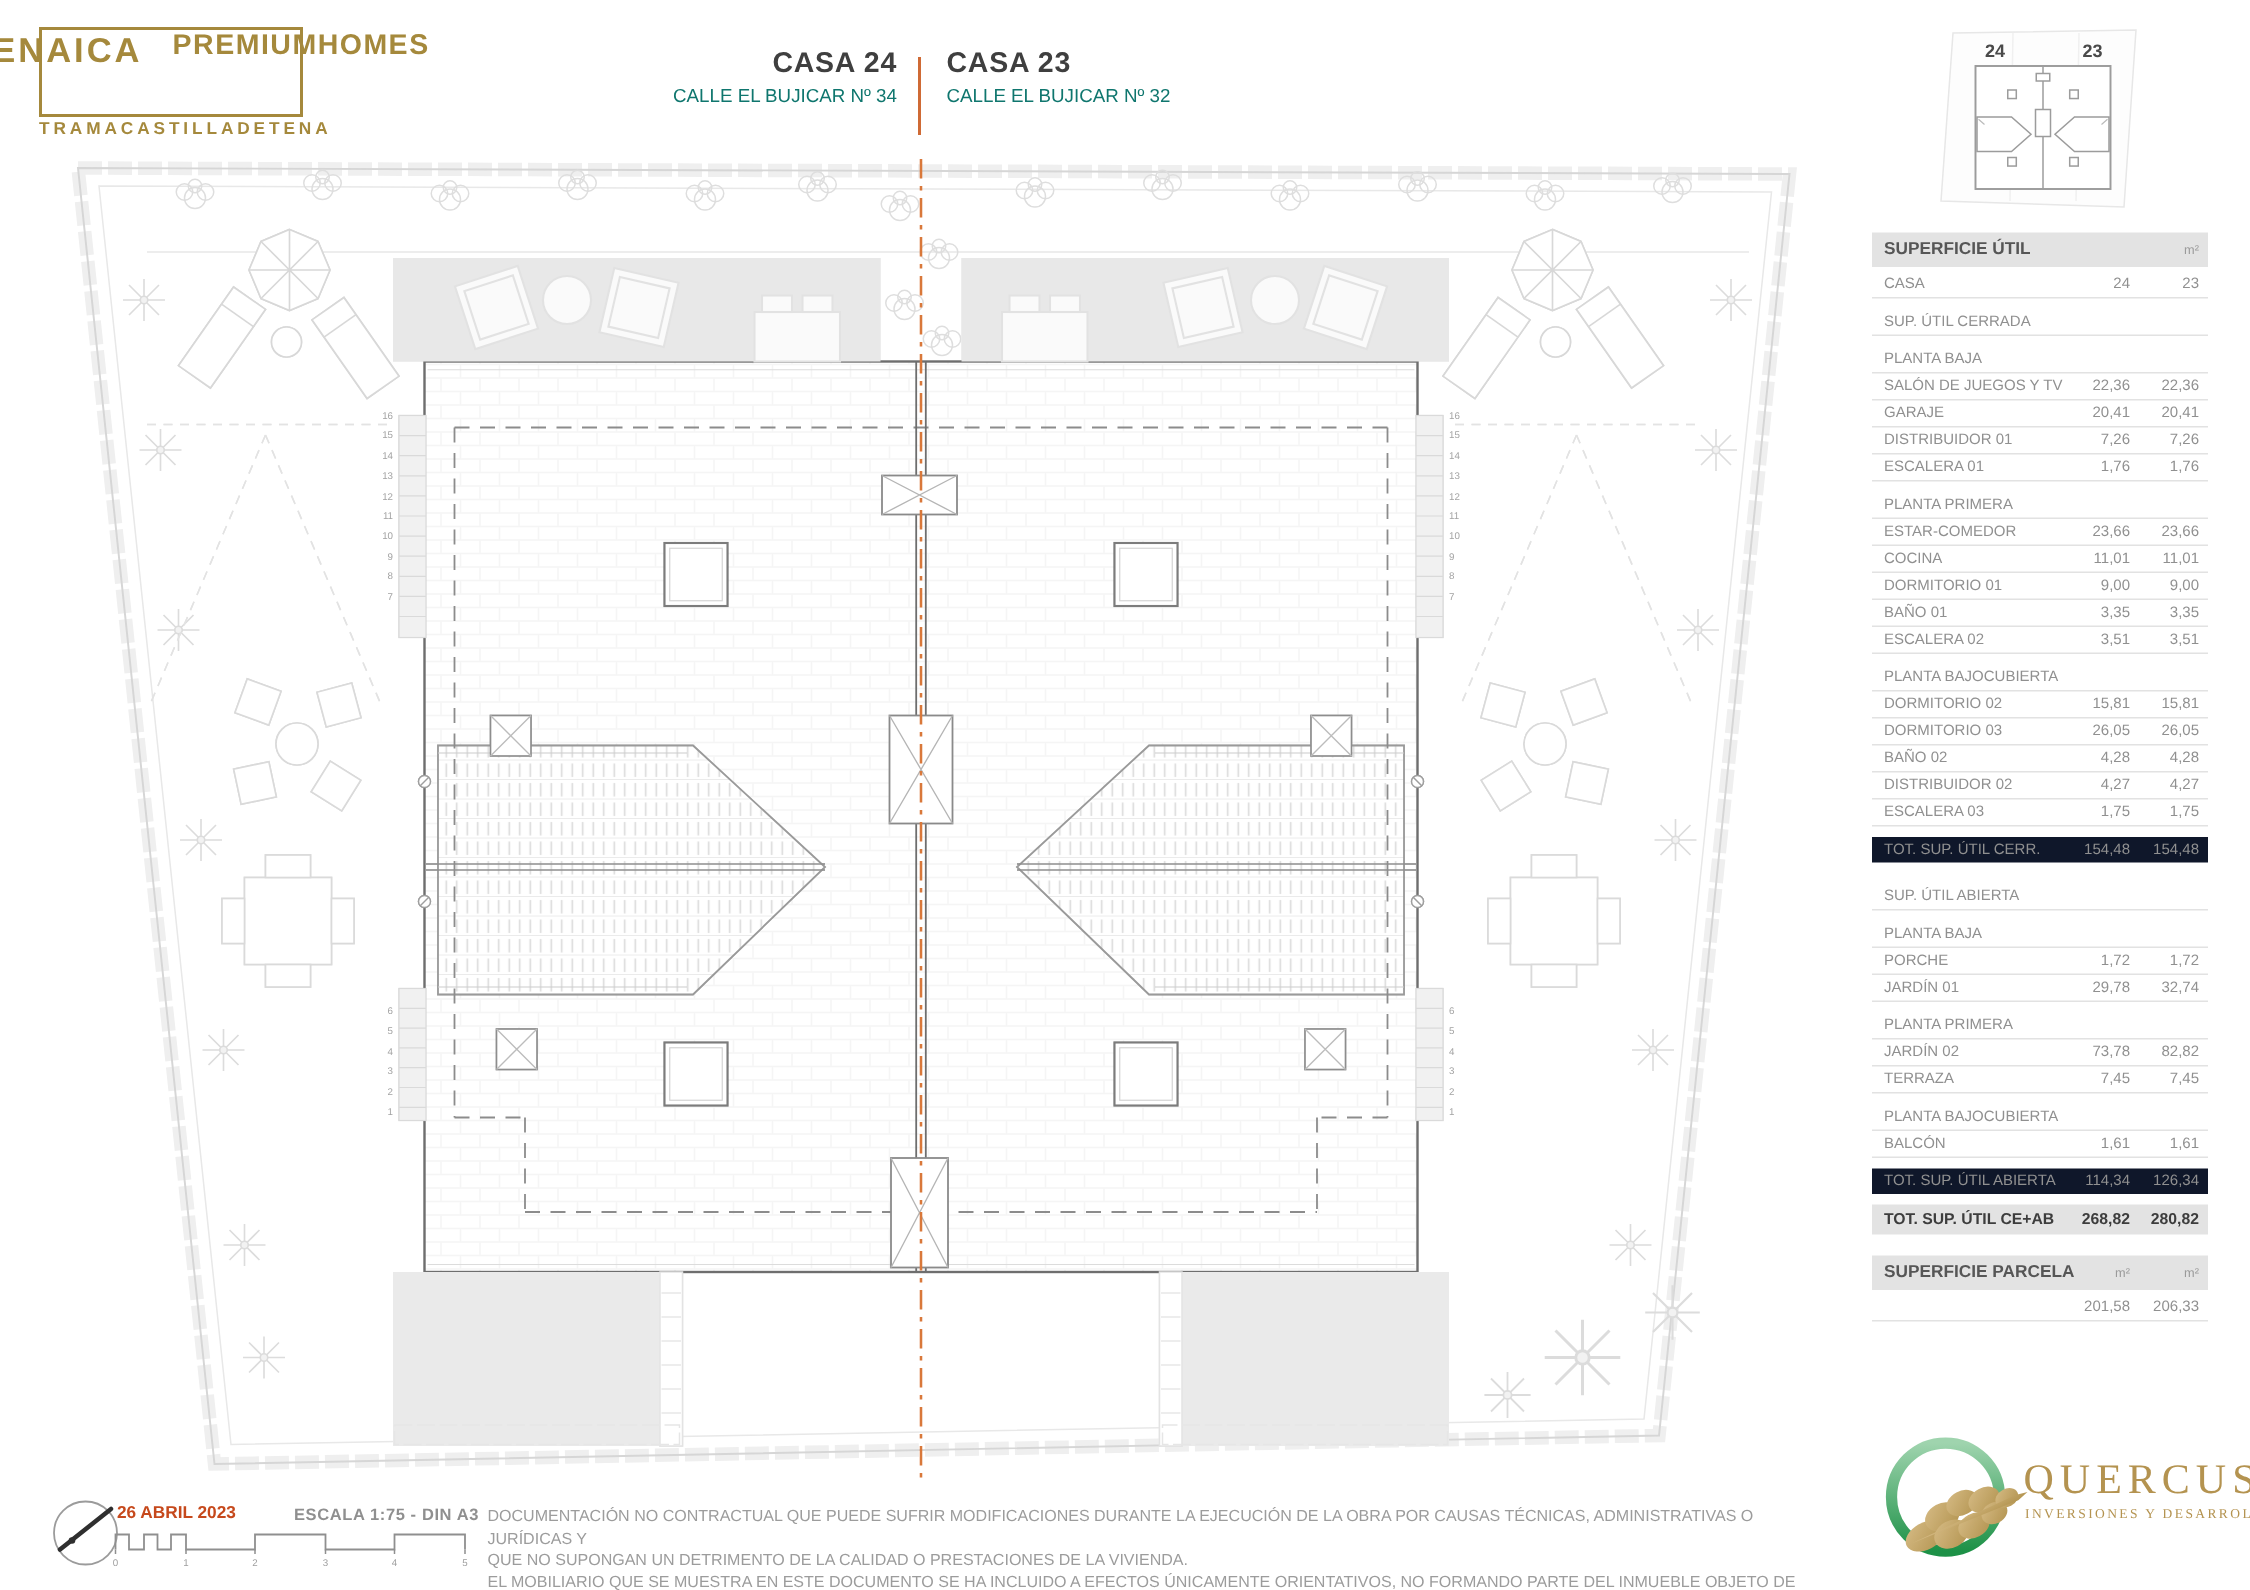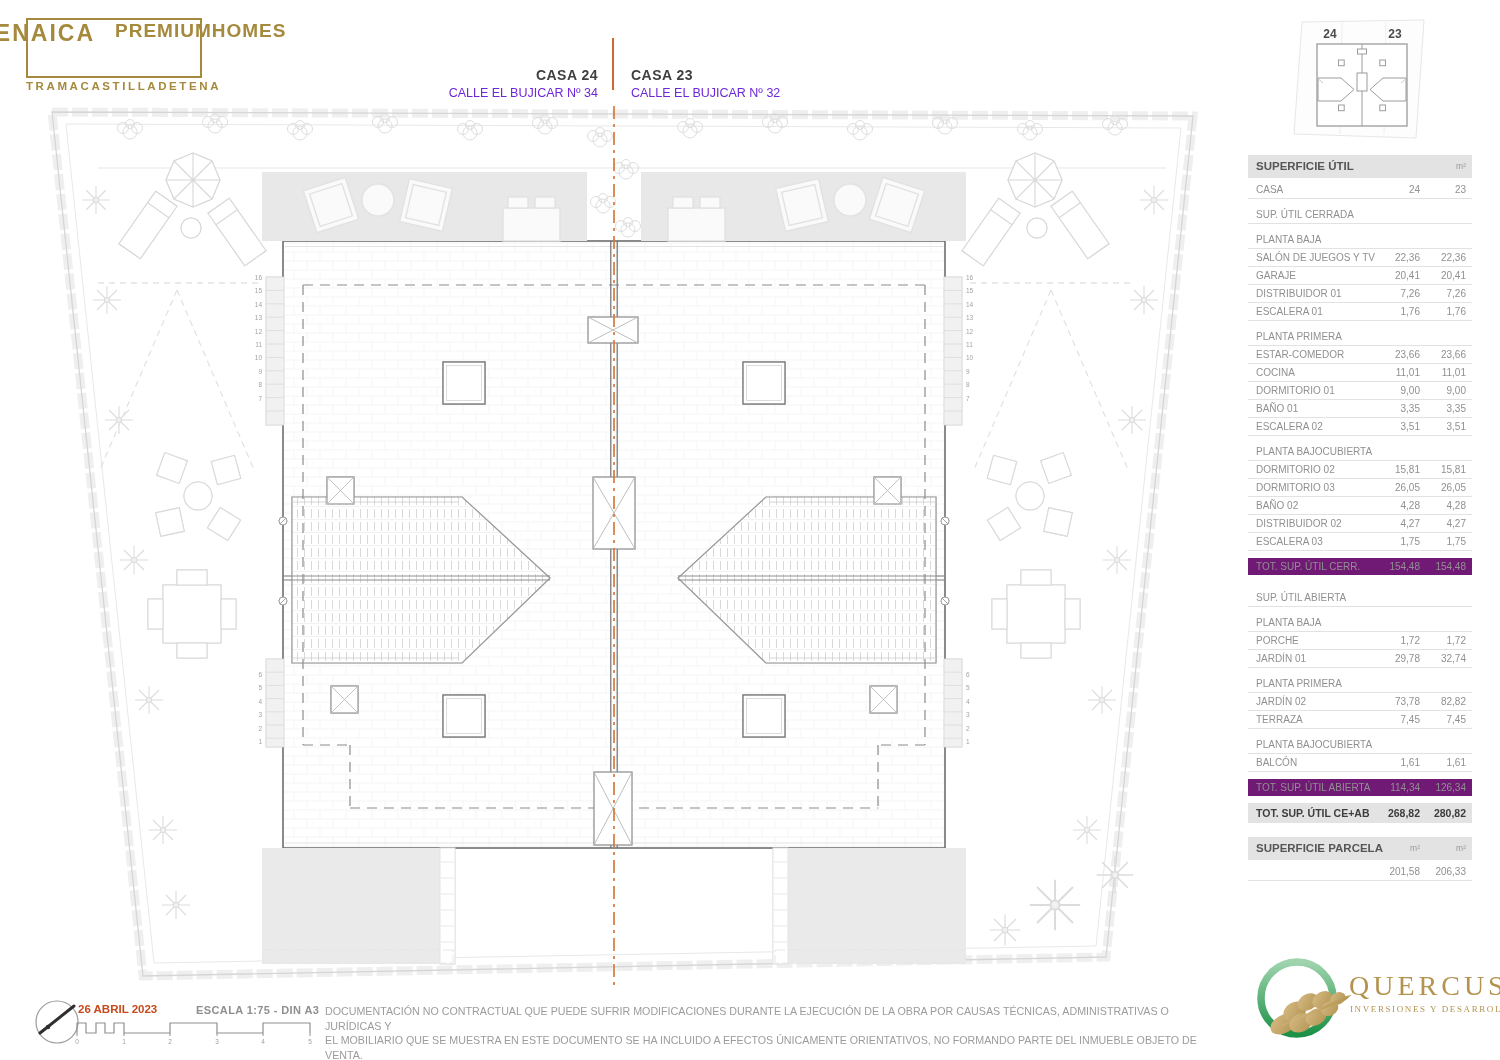--- a/index.html
+++ b/index.html
@@ -11,37 +11,37 @@
   .logo-box{position:absolute;left:26px;top:18px;width:172px;height:56px;
     border:2px solid #a5893c;display:flex;flex-direction:row;justify-content:center;
     text-align:center;color:#a5893c;}
   .logo-l1{font-size:23px;font-weight:bold;letter-spacing:2px;line-height:26px;}
   .logo-l2{font-size:19px;font-weight:bold;letter-spacing:1px;line-height:21px;padding-left:20px;}
   .logo-l3{position:absolute;left:26px;top:80px;width:176px;text-align:center;
     font-size:11.5px;letter-spacing:2.6px;color:#a5893c;font-weight:bold;}
 
   .title-left{position:absolute;left:398px;top:32px;width:200px;text-align:right;}
   .title-right{position:absolute;left:631px;top:32px;width:220px;text-align:left;}
-  .casa-title{font-size:14px;font-weight:bold;color:#3f3f3f;letter-spacing:.5px;margin-top:35px;}
-  .casa-addr{font-size:12.5px;color:#6d28d9;margin-top:3px;}
+  .casa-title{font-size:19px;font-weight:bold;color:#3f3f3f;letter-spacing:.5px;}
+  .casa-addr{font-size:12.5px;color:#0f766e;margin-top:3px;}
   .title-divider{position:absolute;left:612px;top:38px;width:2px;height:52px;background:#cf6a35;}
 
   
   .sidebar{position:absolute;left:1248px;top:155px;width:224px;}
   .trow{position:relative;height:17px;line-height:17px;font-size:10px;color:#909090;
         border-bottom:1px solid #e2e2e2;}
   .trow .c-label{position:absolute;left:8px;white-space:nowrap;}
   .trow .c-v24{position:absolute;right:52px;}
   .trow .c-v23{position:absolute;right:6px;}
   .trow .c-u24{position:absolute;right:52px;font-size:8.5px;color:#9a9a9a;}
   .trow .c-u{position:absolute;right:6px;font-size:8.5px;color:#9a9a9a;}
   .trow[data-type="header"]{background:#e3e3e3;height:23px;line-height:23px;border-bottom:none;
         font-weight:bold;font-size:11.5px;color:#565656;margin-bottom:3px;}
   .trow[data-type="header"] .c-u,.trow[data-type="header"] .c-u24{font-weight:normal;}
-  .trow[data-type="total"]{background:#701a75;border-bottom:none;}
+  .trow[data-type="total"]{background:#0f172a;border-bottom:none;}
   .trow[data-type="grand"]{background:#e3e3e3;border-bottom:none;font-weight:bold;color:#3d3d3d;
         font-size:10.5px;height:20px;line-height:20px;}
   .trow[data-type="gap"]{height:7px;border-bottom:none;background:transparent;}
   .trow[data-type="gaplg"]{height:14px;border-bottom:none;background:transparent;}
 
   
   .stairs-col{position:absolute;width:14px;font-size:6.5px;color:#a3a3a3;}
   .stairs-col.right{text-align:left;}
   .stairs-col.left{text-align:right;}
   .stair-num{height:13.4px;line-height:13.4px;}
@@ -747,15 +747,16 @@
       <div class="stair-num">4</div>
       <div class="stair-num">3</div>
       <div class="stair-num">2</div>
       <div class="stair-num">1</div>
     </div>
 
   <div class="footer-date">26 ABRIL 2023</div>
   <div class="footer-scale">ESCALA 1:75  -  DIN A3</div>
   <div class="disclaimer">
     <div>DOCUMENTACIÓN NO CONTRACTUAL QUE PUEDE SUFRIR MODIFICACIONES DURANTE LA EJECUCIÓN DE LA OBRA POR CAUSAS TÉCNICAS, ADMINISTRATIVAS O JURÍDICAS Y</div>
+    <div>QUE NO SUPONGAN UN DETRIMENTO DE LA CALIDAD O PRESTACIONES DE LA VIVIENDA.</div>
     <div>EL MOBILIARIO QUE SE MUESTRA EN ESTE DOCUMENTO SE HA INCLUIDO A EFECTOS ÚNICAMENTE ORIENTATIVOS, NO FORMANDO PARTE DEL INMUEBLE OBJETO DE VENTA.</div>
   </div>
 </div>
 
 </body></html>

